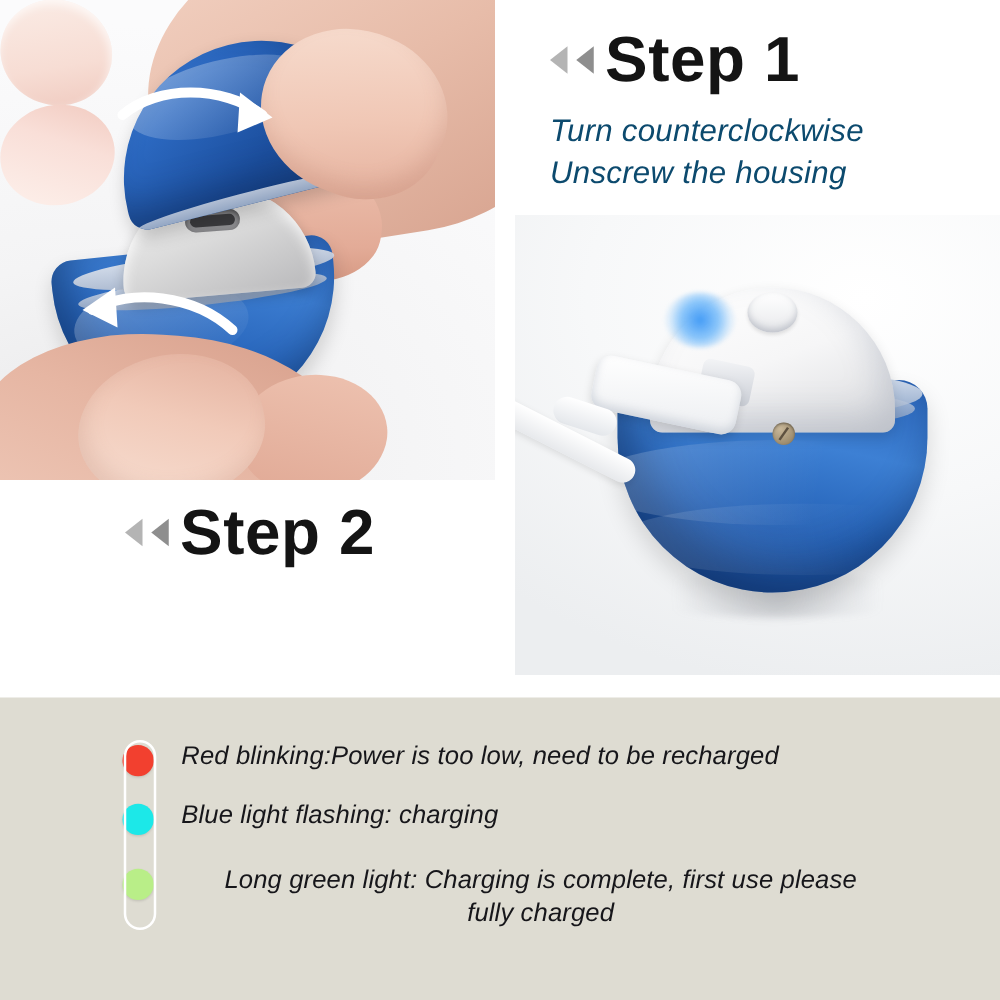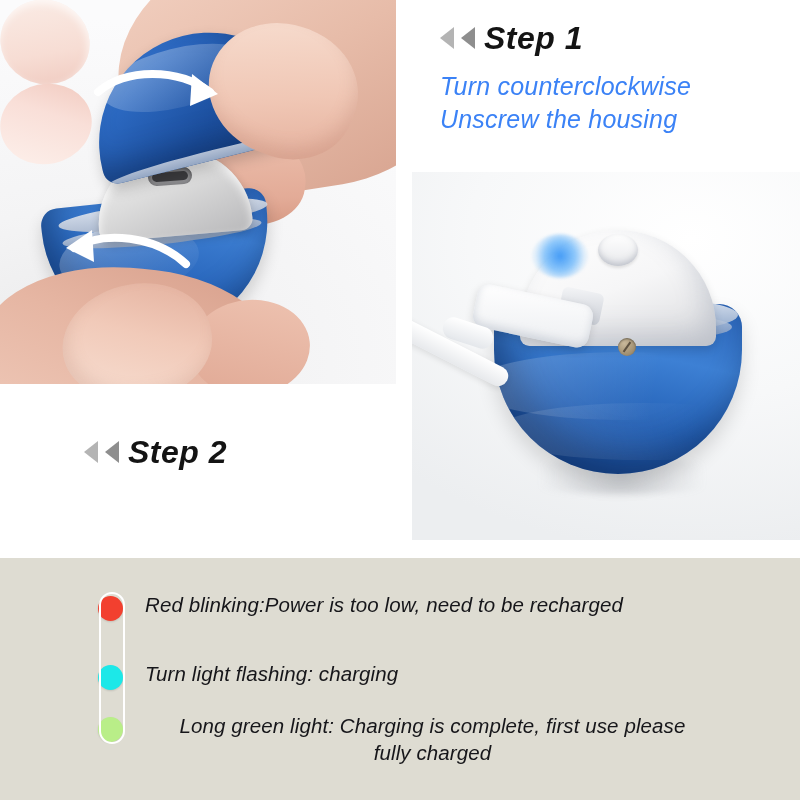--- a/index.html
+++ b/index.html
@@ -155,32 +155,32 @@
     transform:rotate(27deg); box-shadow:0 2px 6px rgba(0,0,0,.1); }
   #r-cable2 { position:absolute; left:30px; top:150px; width:52px; height:22px;
     border-radius:12px; background:linear-gradient(#ffffff,#e4e7eb); transform:rotate(18deg); }
   #r-shadow { position:absolute; left:92px; top:286px; width:236px; height:36px;
     border-radius:50%; background:radial-gradient(circle, rgba(120,125,135,.28), rgba(255,255,255,0) 70%);
     filter:blur(3px); }
 
   
   .step-block { position:absolute; }
   #step1 { left:440px; top:22px; width:350px; }
-  #step2 { left:84px; top:400px; width:320px;margin-top:36px; }
+  #step2 { left:100px; top:400px; width:320px; }
 
   .step-head { display:flex; align-items:center; gap:7px; }
   .tri { width:0; height:0; border-style:solid; flex:none; }
   .tri-1 { border-width:11px 14px 11px 0; border-color:transparent #b4b4b4 transparent transparent; }
   .tri-2 { border-width:11px 14px 11px 0; border-color:transparent #8e8e8e transparent transparent; }
   .step-title {
-    font-size:32px; font-style:italic; font-weight:700; color:#141414;
+    font-size:51px; font-weight:700; color:#141414;
     letter-spacing:.5px; line-height:1; margin-left:2px;
   }
   .step-body {
-    margin-top:16px; font-size:25px; font-style:italic; color:#3b82f6;
+    margin-top:16px; font-size:25px; font-style:italic; color:#0c4a6e;
     line-height:1.33; white-space:pre-line; letter-spacing:.2px;
   }
   #step2 .step-body { margin-top:18px; font-size:24px; }
 
   
   #legend {
     position:absolute; left:0; top:558px; width:800px; height:242px;
     background:#dedcd2;
   }
   #legend-inner { position:absolute; left:98px; top:34px; width:640px; }
@@ -189,21 +189,21 @@
     border:2px solid #ffffff; border-radius:14px; pointer-events:none;
   }
   .legend-row { display:flex; align-items:flex-start; gap:22px; margin-bottom:16px; }
   .dot { width:25px; height:25px; border-radius:50%; flex:none; margin-top:4px;
          box-shadow:0 1px 2px rgba(0,0,0,.12); }
   .legend-text {
     font-size:20.5px; font-style:italic; color:#16161a; line-height:1.3;
     letter-spacing:.1px; white-space:pre-line;
   }
   #row3 .legend-text { text-align:center; width:575px;font-style:italic; }
-  #row1 { margin-bottom:40px; }
+  #row1 { margin-bottom:18px; }
   #row2 { margin-bottom:23px; }
 </style>
 </head>
 <body>
 
 <div id="page">
 
   <div class="photo" id="photo-left">
     <div class="pl-bg"></div>
 
@@ -284,21 +284,21 @@
   <div id="legend" style="background: rgb(222, 220, 210);">
     <div id="legend-inner">
 
       <div class="legend-row" id="row1">
         <span class="dot" style="background:#f2402f"></span>
         <span class="legend-text">Red blinking:Power is too low, need to be recharged</span>
       </div>
 
       <div class="legend-row" id="row2">
         <span class="dot" style="background:#1ce8e8"></span>
-        <span class="legend-text">Turn light flashing: charging</span>
+        <span class="legend-text">Blue light flashing: charging</span>
       </div>
 
       <div class="legend-row" id="row3">
         <span class="dot" style="background:#b9ee88"></span>
         <span class="legend-text">Long green light: Charging is complete, first use please
 fully charged</span>
       </div>
 
     </div>
   </div>

